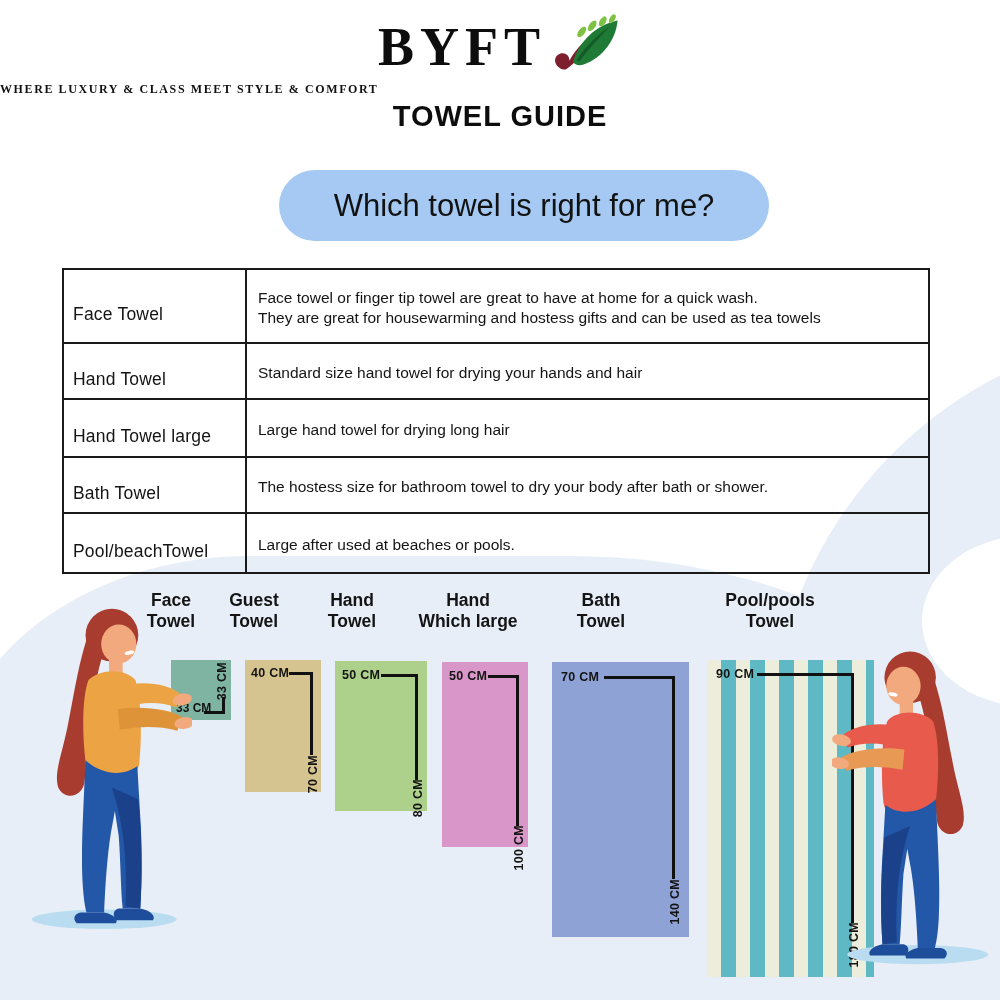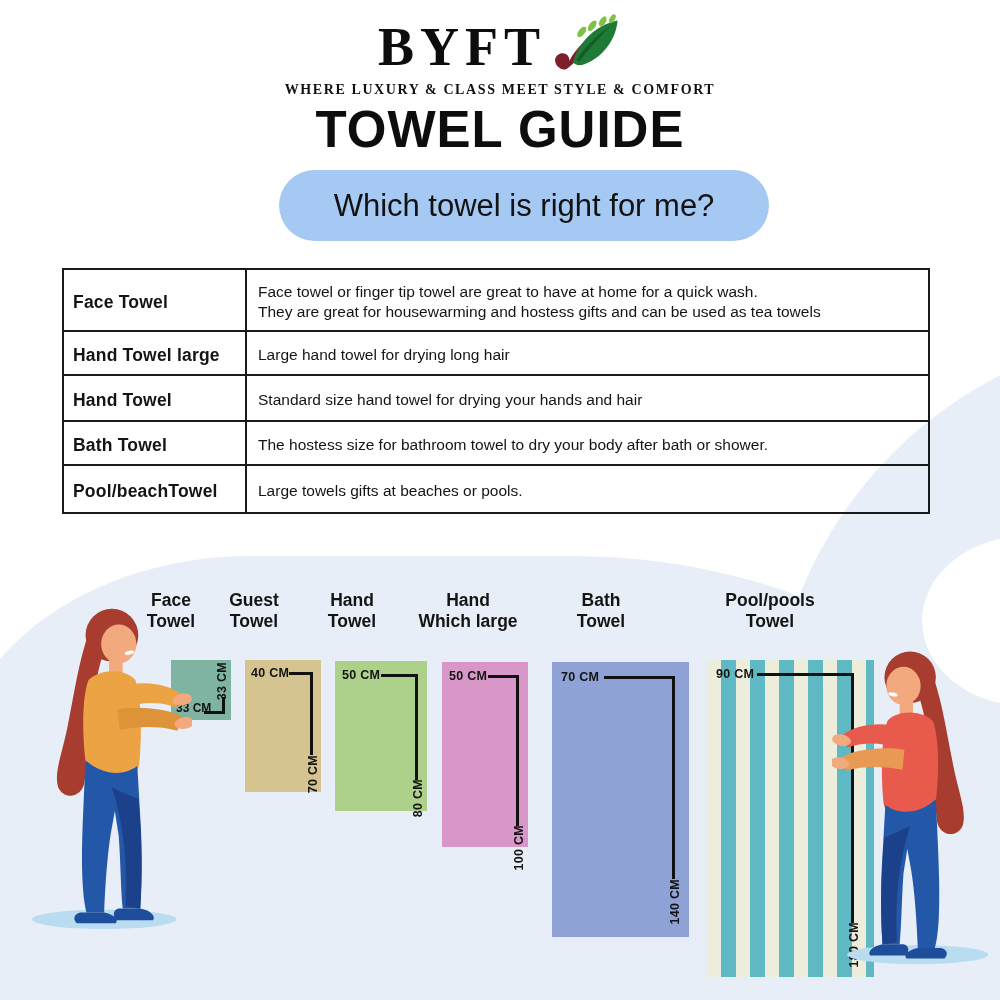--- a/index.html
+++ b/index.html
@@ -12,35 +12,35 @@
   .blob-bottom{left:-50px;top:556px;width:1100px;height:520px;
                border-radius:300px 480px 0 0 / 230px 330px 0 0;}
   .blob-white{position:absolute;left:922px;top:536px;width:210px;height:170px;
               border-radius:50%;background:#ffffff;}
 
   
   .logo-row{position:absolute;top:14px;left:0;width:1000px;display:flex;
             justify-content:center;align-items:center;gap:6px;}
   .wordmark{font-family:"Liberation Serif",serif;font-size:54px;font-weight:700;
             letter-spacing:6px;color:#0d0d0d;}
-  .tagline{position:absolute;top:82px;left:0;width:1000px;text-align:center;
-           font-family:"Liberation Serif",serif;font-size:14px;font-weight:600;
+  .tagline{position:absolute;top:82px;left:0;width:1000px;text-align:left;
+           font-family:"Liberation Serif",serif;font-size:12px;font-weight:600;
            letter-spacing:1.6px;color:#111;}
   .page-title{position:absolute;top:100px;left:0;width:1000px;text-align:center;
-              font-size:51px;font-weight:800;letter-spacing:1px;color:#0d0d0d;}
+              font-size:29px;font-weight:800;letter-spacing:1px;color:#0d0d0d;}
   .banner{position:absolute;left:279px;top:170px;width:490px;height:71px;
           background:#A5C9F3;border-radius:36px;display:flex;align-items:center;
           justify-content:center;font-size:31px;color:#121212;}
 
   
   .towel-table{position:absolute;left:62px;top:268px;width:868px;
                border-collapse:collapse;}
   .towel-table td{border:2px solid #1a1a1a;vertical-align:middle;}
-  .towel-table td.t-label{width:168px;font-size:17.5px;font-weight:700;
-                          padding:4px 4px 0 9px;letter-spacing:0.2px;border-radius:22px;}
+  .towel-table td.t-label{width:168px;font-size:17.5px;font-weight:400;
+                          padding:16px 4px 0 9px;letter-spacing:0.2px;border-radius:22px;}
   .towel-table td.t-desc{font-size:15.5px;padding:4px 8px 0 11px;white-space:pre-line;
                          line-height:1.3;}
   .towel-table tr:nth-child(1) td{height:56px;}
   .towel-table tr:nth-child(2) td{height:38px;}
   .towel-table tr:nth-child(3) td{height:40px;}
   .towel-table tr:nth-child(4) td{height:38px;}
   .towel-table tr:nth-child(5) td{height:42px;}
   .towel-table tr:nth-child(6) td{height:38px;}
 
   
@@ -121,34 +121,34 @@
   <div class="banner">Which towel is right for me?</div>
 
   <table class="towel-table">
     <tbody>
       <tr>
         <td class="t-label">Face Towel</td>
         <td class="t-desc">Face towel or finger tip towel are great to have at home for a quick wash.
 They are great for housewarming and hostess gifts and can be used as tea towels</td>
       </tr>
       <tr>
+        <td class="t-label">Hand Towel</td>
+        <td class="t-desc">Standard size hand towel for drying your hands and hair</td>
+      </tr>
+      <tr>
         <td class="t-label">Hand Towel large</td>
         <td class="t-desc">Large hand towel for drying long hair</td>
       </tr>
       <tr>
-        <td class="t-label">Hand Towel</td>
-        <td class="t-desc">Standard size hand towel for drying your hands and hair</td>
-      </tr>
-      <tr>
         <td class="t-label">Bath Towel</td>
         <td class="t-desc">The hostess size for bathroom towel to dry your body after bath or shower.</td>
       </tr>
       <tr>
         <td class="t-label">Pool/beachTowel</td>
-        <td class="t-desc">Large towels gifts at beaches or pools.</td>
+        <td class="t-desc">Large after used at beaches or pools.</td>
       </tr>
     </tbody>
   </table>
 
   <div class="size-label" style="left:106px;">
     <div>Face</div>
       <div>Towel</div>
   </div>
   <div class="size-label" style="left:189px;">
     <div>Guest</div>

